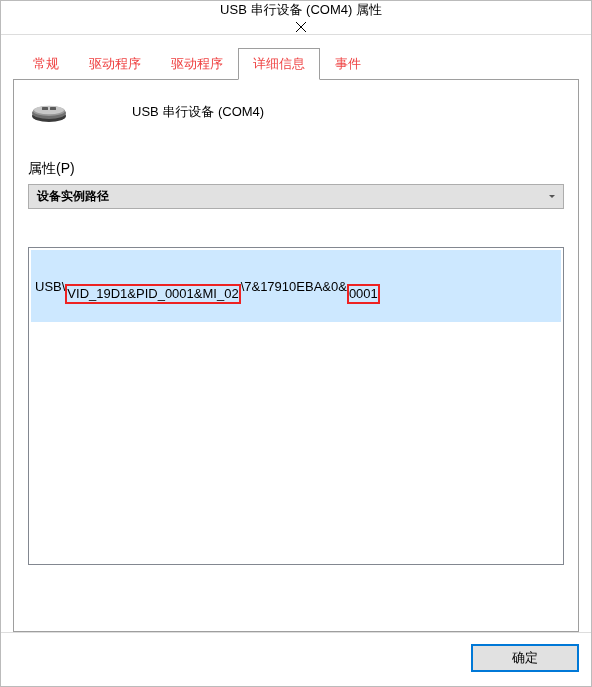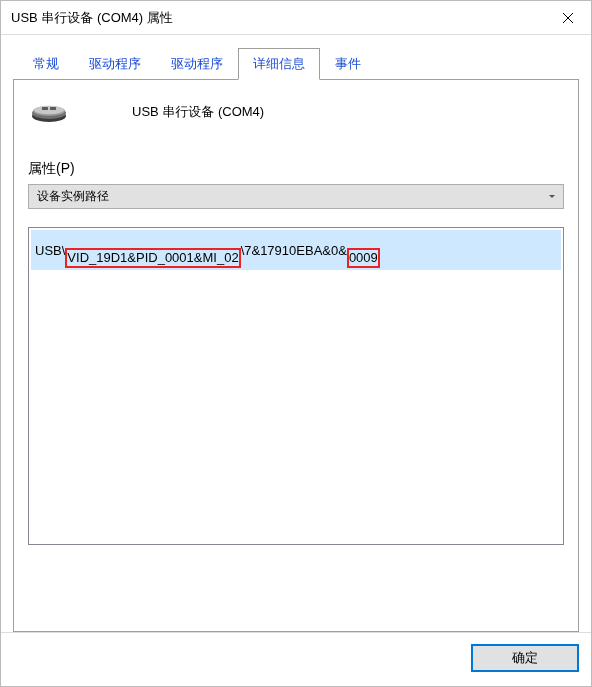--- a/index.html
+++ b/index.html
@@ -12,20 +12,21 @@
     height: 687px;
     overflow: hidden;
     border: 1px solid #bbb;
   }
   .titlebar {
     height: 34px;
     display: flex;
     align-items: center;
     padding: 0 0 0 10px;
     border-bottom: 1px solid #ddd;
+    flex-direction: column;
   }
   .titlebar .title {
     flex: 1;
     font-size: 13px;
     color: #000;
   }
   .close-btn {
     width: 46px;
     height: 34px;
     display: flex;
@@ -39,21 +40,21 @@
     height: 597px;
   }
   .tabs {
     display: flex;
     position: relative;
     padding-left: 5px;
   }
   .tab {
     padding: 6px 14px 6px 14px;
     font-size: 13px;
-    color: #1d4ed8;
+    color: #ef4444;
     cursor: pointer;
     border: 1px solid transparent;
     border-bottom: none;
     position: relative;
     top: 1px;
     background: #fff;
     font-family: Liberation Mono, monospace;
   }
   .tab.active {
     border: 1px solid #9e9e9e;
@@ -80,40 +81,41 @@
     width: 100%;
     height: 25px;
     border: 1px solid #adadad;
     background: #e1e1e1;
     display: flex;
     align-items: center;
     padding: 0 8px;
     font-size: 12px;
     cursor: pointer;
     position: relative;
-    margin-bottom: 18px;
+    margin-bottom: 38px;
+    font-weight: bold;
   }
   .dropdown .dd-text { flex: 1; }
   .dropdown .dd-chevron {
     width: 0; height: 0;
     border-left: 3px solid transparent;
     border-right: 3px solid transparent;
     border-top: 3px solid #555;
   }
   .value-box {
     width: 100%;
     height: 318px;
     border: 1px solid #828790;
     background: #fff;
     padding: 2px;
     overflow: auto;
   }
   .value-row {
     background: #cde8ff;
-    padding: 2px 4px;
+    padding: 18px 4px;
     font-size: 13px;
     font-family: "Segoe UI", Tahoma, sans-serif;
     white-space: nowrap;
     display: flex;
     align-items: center;
   }
   .hlbox {
     border: 2px solid #e22;
     display: inline-block;
     padding: 0 0px;
@@ -187,21 +189,21 @@
     <div class="dropdown">
       <span class="dd-text">设备实例路径</span>
       <span class="dd-chevron"></span>
     </div>
 
     <div class="value-box">
       <div class="value-row">
         <span>USB\</span>
           <span class="hlbox">VID_19D1&amp;PID_0001&amp;MI_02</span>
           <span>\7&amp;17910EBA&amp;0&amp;</span>
-          <span class="hlbox">0009</span>
+          <span class="hlbox">0001</span>
       </div>
     </div>
 
   </div>
 </div>
 
 <div class="footer">
   <div class="btn default">确定</div>
 </div>
 

